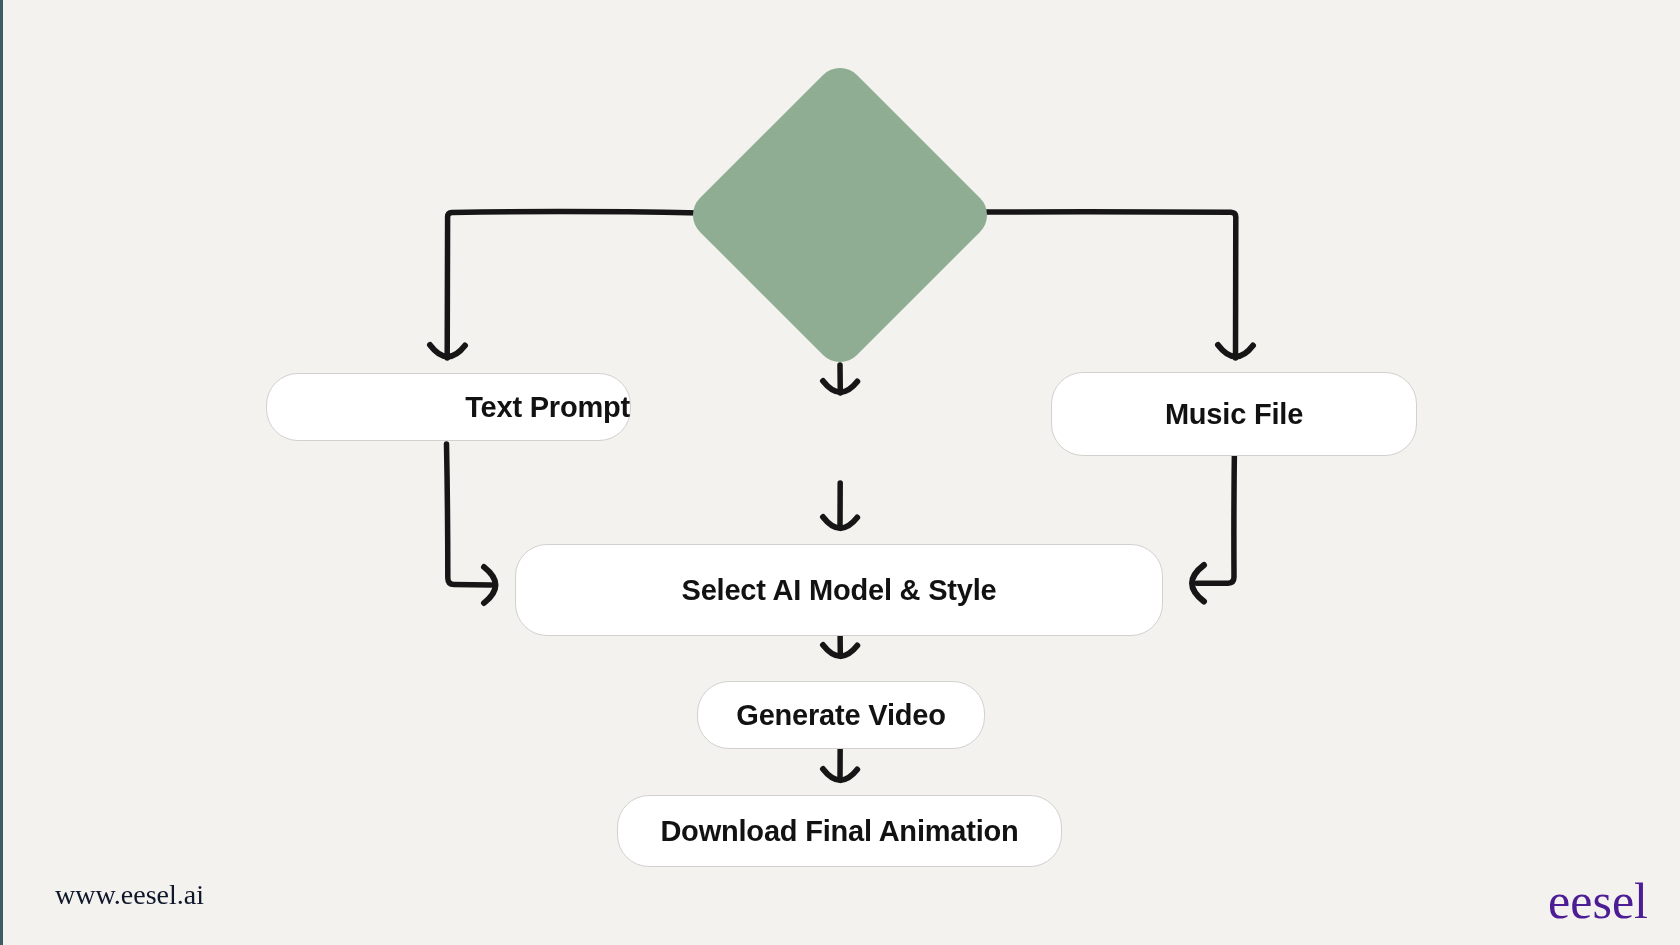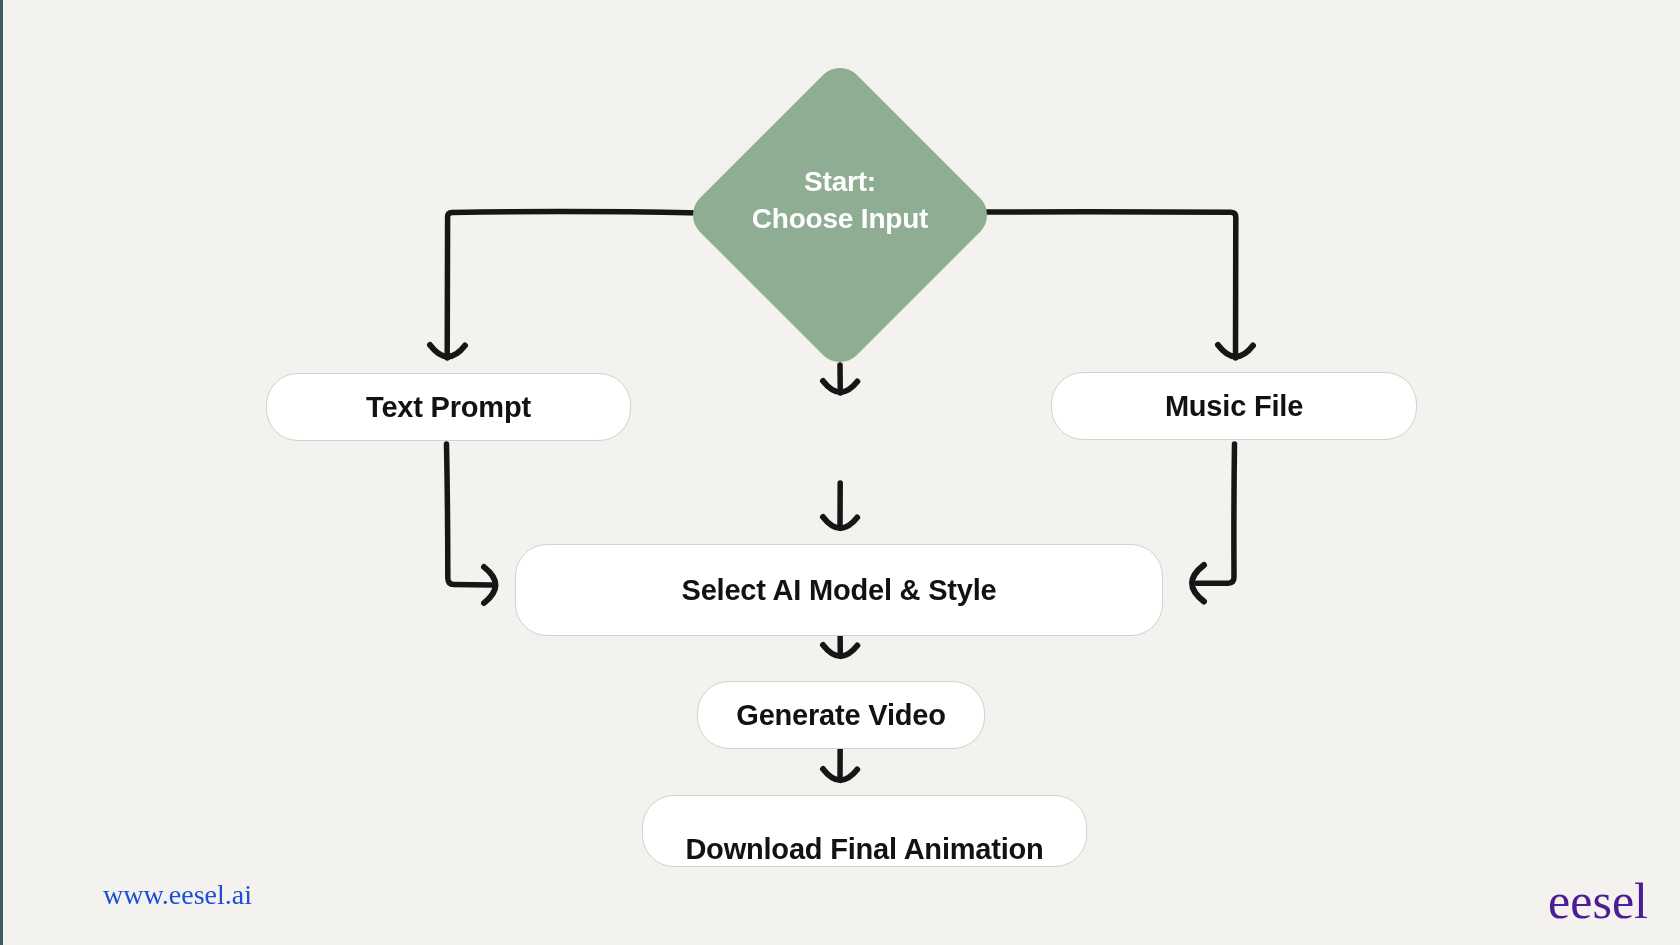--- a/index.html
+++ b/index.html
@@ -60,36 +60,35 @@
     display: flex;
     align-items: center;
     justify-content: center;
     font-weight: 700;
     font-size: 29px;
     color: #121212;
     letter-spacing: -0.2px;
     z-index: 2;
     box-sizing: border-box;
   }
-  #node-text-prompt   { left: 266px;  top: 373px; width: 365px; height: 68px; }
+  #node-text-prompt   { left: 266px;  top: 373px; width: 365px; height: 68px; justify-content: flex-end; }
   #node-image-file    { left: 657px;  top: 412px; width: 366px; height: 68px; }
-  #node-music-file    { left: 1051px; top: 372px; width: 366px; height: 68px; text-align: center; }
+  #node-music-file    { left: 1051px; top: 372px; width: 366px; height: 84px; text-align: center; }
   #node-select-model  { left: 515px;  top: 544px; width: 648px; height: 92px; }
   #node-generate      { left: 697px;  top: 672px; width: 288px; height: 68px; margin-top: 9px; }
-  #node-download      { left: 642px;  top: 795px; width: 445px; height: 72px; align-items: flex-end; }
+  #node-download      { left: 617px;  top: 795px; width: 445px; height: 72px; }
 
   
   .footer-url {
     position: absolute;
     left: 55px; top: 879px;
     font-family: "Liberation Serif", serif;
     font-size: 28px;
-    color: #1d4ed8;
+    color: #0f172a;
     z-index: 2;
-    margin-left: 48px;
   }
   .footer-logo {
     position: absolute;
     right: 32px; top: 872px;
     font-family: "Liberation Serif", serif;
     font-size: 50px;
     color: #4c1d95;
     z-index: 2;
   }
 </style>
@@ -139,24 +138,20 @@
       </g>
 
       <g>
         <path stroke-width="5.5" d="M 840.2 743 L 840 780"></path>
         <path stroke-width="6" d="M 823 769 Q 840 791 857.2 769.5"></path>
       </g>
     </g>
   </svg>
 
   <div class="diamond-shape" style="background: rgb(143, 173, 146);"></div>
-  <div class="diamond-label" style="color: rgb(255, 255, 255);">
-    <div>Start:</div>
-    <div>Choose Input</div>
-  </div>
 
   <div class="node" id="node-text-prompt">
     <span>Text Prompt</span>
   </div>
   <div class="node" id="node-music-file">
     <span>Music File</span>
   </div>
   <div class="node" id="node-select-model">
     <span>Select AI Model &amp; Style</span>
   </div>

